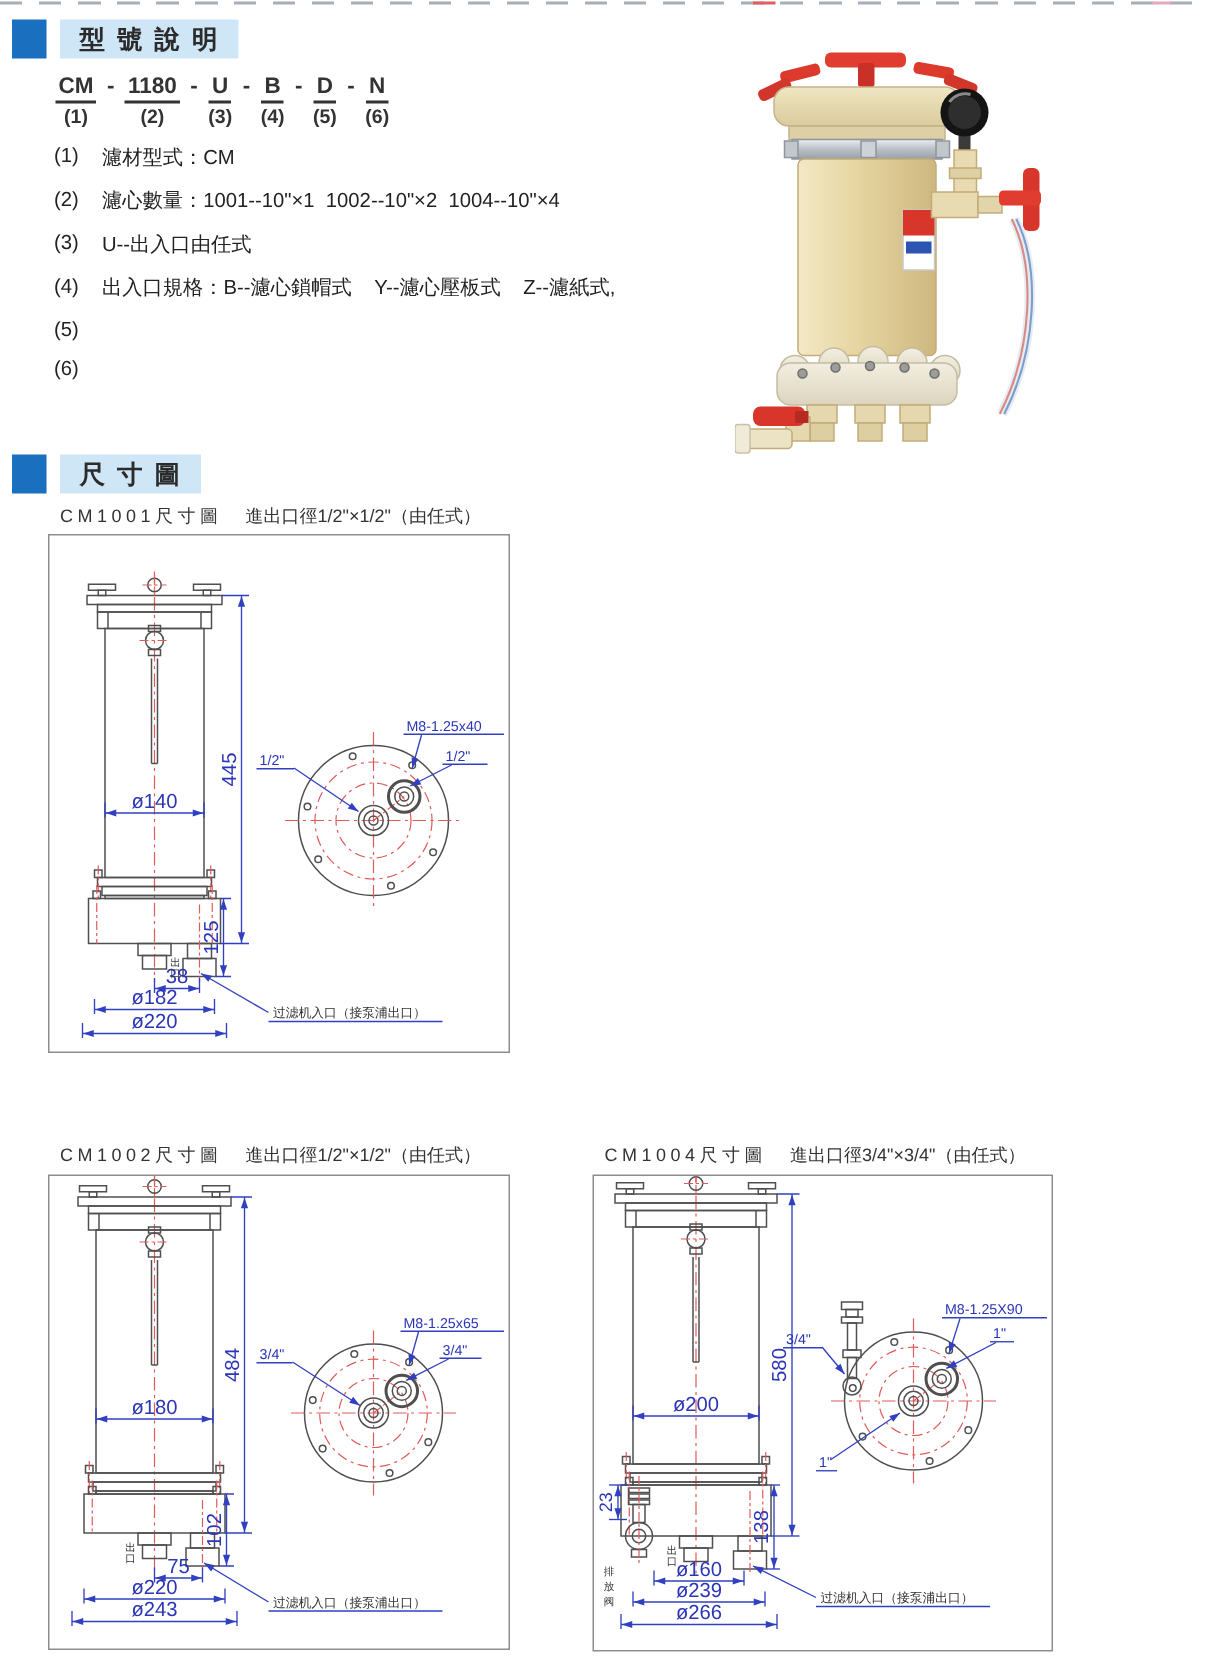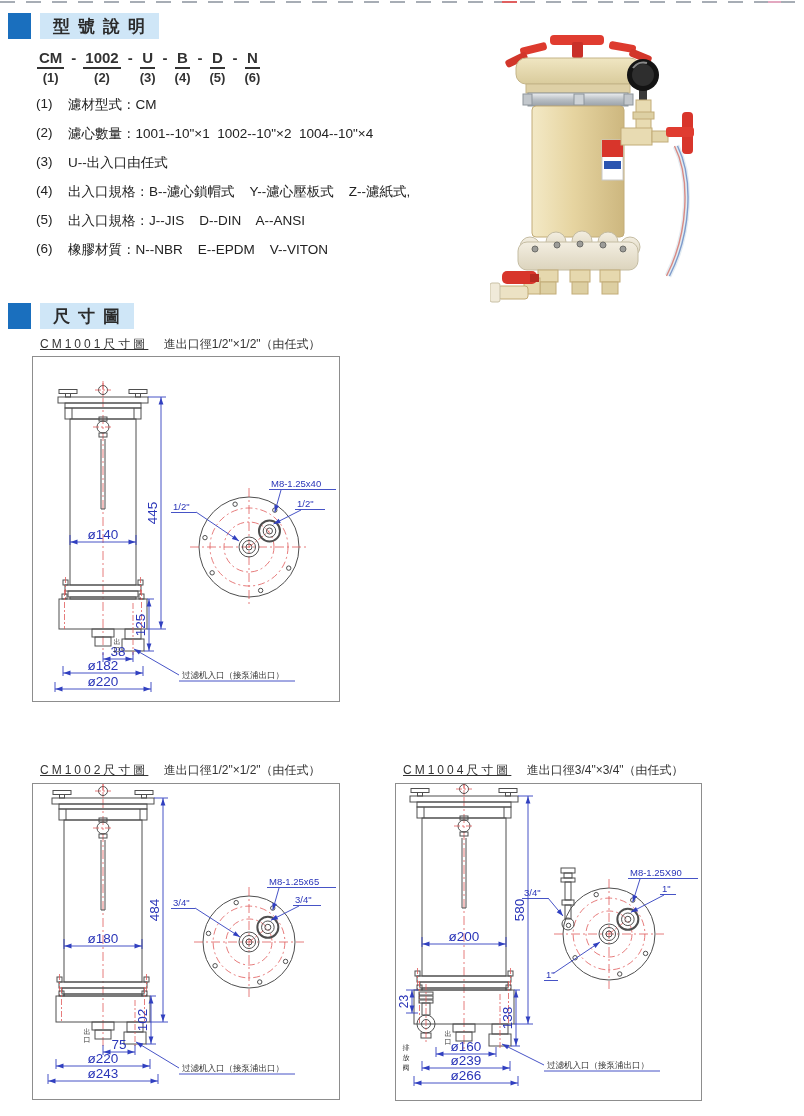--- a/index.html
+++ b/index.html
@@ -24,21 +24,21 @@
   .model .segnum{font-size:13px;line-height:15px;margin-top:1px;font-weight:bold;}
   .model .dash{font-size:15px;line-height:17px;padding:0 7px;}
   
   .speclist{position:absolute;left:36px;top:96px;}
   .spec{display:flex;margin-bottom:11px;font-size:13.5px;color:#222;}
   .spec .n{width:32px;flex:none;}
   .spec .t{white-space:pre-wrap;}
   .note{position:absolute;left:36px;top:243px;font-size:13.5px;color:#222;}
   
   .ptitle{position:absolute;font-size:12px;color:#333;white-space:nowrap;}
-  .ptitle .m{letter-spacing:3px;margin-right:12px;text-decoration:underline;}
+  .ptitle .m{letter-spacing:3px;margin-right:12px;}
   .panel{position:absolute;border:1px solid #8d8d8d;background:#fff;}
   .panel svg{display:block;}
   
   .ol{stroke:#4f4f4f;stroke-width:1;fill:none;}
   .olb{stroke:#4f4f4f;stroke-width:2;fill:none;}
   .cl{stroke:#e05a5a;stroke-width:0.8;fill:none;stroke-dasharray:9 3 2 3;}
   .clc{stroke:#e05a5a;stroke-width:0.8;fill:none;stroke-dasharray:7 3 2 3;}
   .redv{stroke:#e05a5a;stroke-width:0.8;fill:none;stroke-dasharray:6 2 2 2;}
   .dim{stroke:#3140c0;stroke-width:0.9;fill:none;}
   .dimfill{fill:#3140c0;stroke:none;}
@@ -63,21 +63,21 @@
     <div class="band">型號說明</div>
   </div>
 
   <div class="model">
     <span class="seg">
       <span class="code">CM</span>
       <span class="segnum">(1)</span>
     </span>
     <span class="dash">-</span>
     <span class="seg">
-      <span class="code">1002</span>
+      <span class="code">1180</span>
       <span class="segnum">(2)</span>
     </span>
     <span class="dash">-</span>
     <span class="seg">
       <span class="code">U</span>
       <span class="segnum">(3)</span>
     </span>
     <span class="dash">-</span>
     <span class="seg">
       <span class="code">B</span>
@@ -107,25 +107,23 @@
     <div class="spec">
       <span class="n">(3)</span>
       <span class="t">U--出入口由任式</span>
     </div>
     <div class="spec">
       <span class="n">(4)</span>
       <span class="t">出入口規格：B--濾心鎖帽式    Y--濾心壓板式    Z--濾紙式,</span>
     </div>
     <div class="spec">
       <span class="n">(5)</span>
-      <span class="t">出入口規格：J--JIS    D--DIN    A--ANSI</span>
     </div>
     <div class="spec">
       <span class="n">(6)</span>
-      <span class="t">橡膠材質：N--NBR    E--EPDM    V--VITON</span>
     </div>
   </div>
 
   <div style="position:absolute;left:490px;top:28px;width:225px;height:292px;">
     <svg width="225" height="292" viewBox="0 0 225 292">
       <defs>
         <linearGradient id="gBody" x1="0" y1="0" x2="1" y2="0">
           <stop offset="0" stop-color="#f3e9c6"></stop>
             <stop offset="0.45" stop-color="#e6d4a0"></stop>
             <stop offset="1" stop-color="#cdb77f"></stop>

